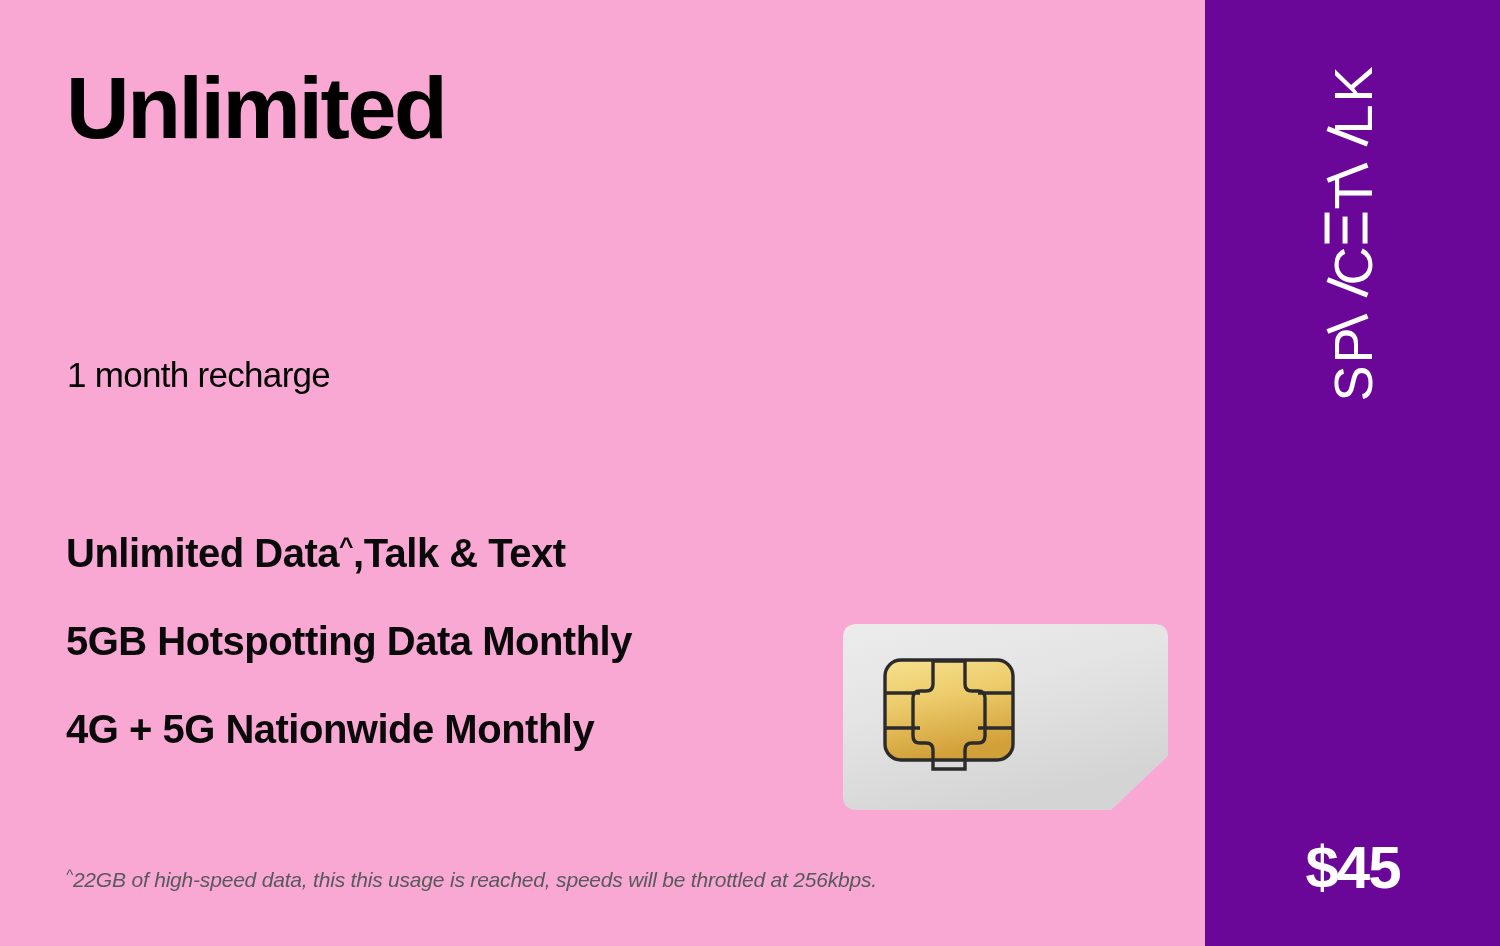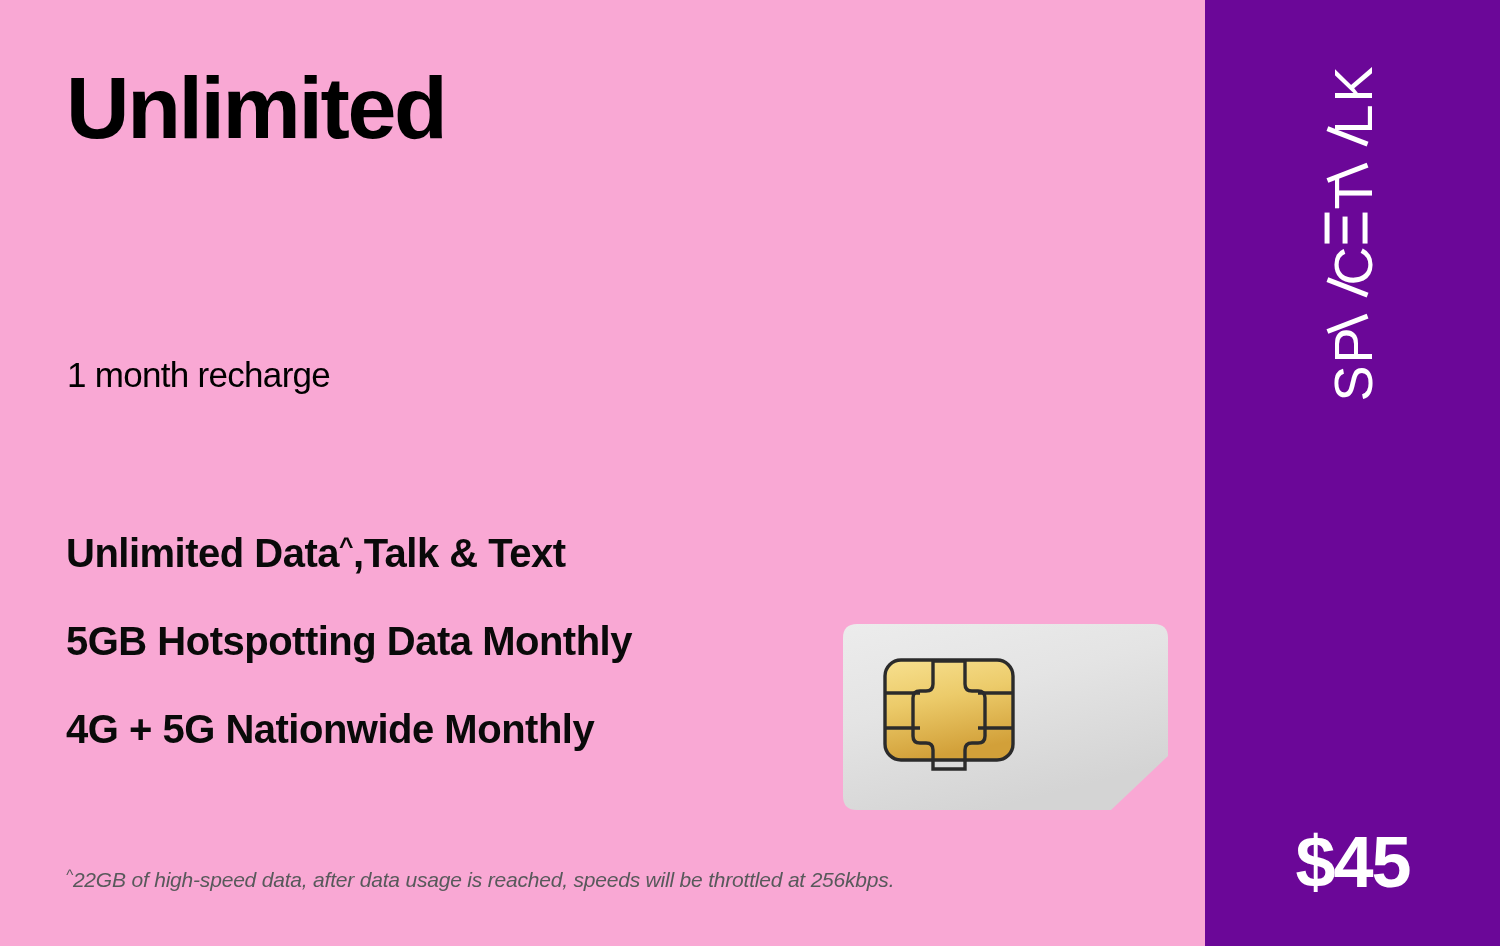--- a/index.html
+++ b/index.html
@@ -172,21 +172,21 @@
   .glyph-e .e-top { bottom: 50px; }
   .glyph-e .e-mid { bottom: 32px; width: 27px; }
   .glyph-e .e-bot { bottom: 12px; }
 
   .price {
     position: absolute;
     left: 0;
     bottom: 48px;
     width: 295px;
     text-align: center;
-    font-size: 72px;
+    font-size: 60px;
     font-weight: 700;
     letter-spacing: -2px;
     color: #ffffff;
     line-height: 1;
   }
 </style>
 </head>
 <body>
 
 <div class="card">
@@ -198,21 +198,21 @@
     </h1>
 
     <div class="plan-subtitle">1 month recharge</div>
 
     <ul class="feature-list">
       <li class="feature-item"><span>Unlimited Data</span><sup>^</sup><span>,Talk &amp; Text</span></li>
       <li class="feature-item"><span>5GB Hotspotting Data Monthly</span></li>
       <li class="feature-item"><span>4G + 5G Nationwide Monthly</span></li>
     </ul>
 
-    <div class="disclaimer"><sup>^</sup><span>22GB of high-speed data, after data usage is reached, speeds will be throttled at 256kbps.</span></div>
+    <div class="disclaimer"><sup>^</sup><span>22GB of high-speed data, this this usage is reached, speeds will be throttled at 256kbps.</span></div>
 
     <div class="sim-wrap">
       <svg class="sim-svg" viewBox="0 0 325 186" xmlns="http://www.w3.org/2000/svg">
         <defs>
           <linearGradient id="simBody" x1="0" y1="0" x2="0.45" y2="1">
             <stop offset="0%" stop-color="#ececec"></stop>
             <stop offset="45%" stop-color="#e4e4e4"></stop>
             <stop offset="100%" stop-color="#d4d4d4"></stop>
           </linearGradient>
           <linearGradient id="chipGold" x1="0" y1="0" x2="0.25" y2="1">

